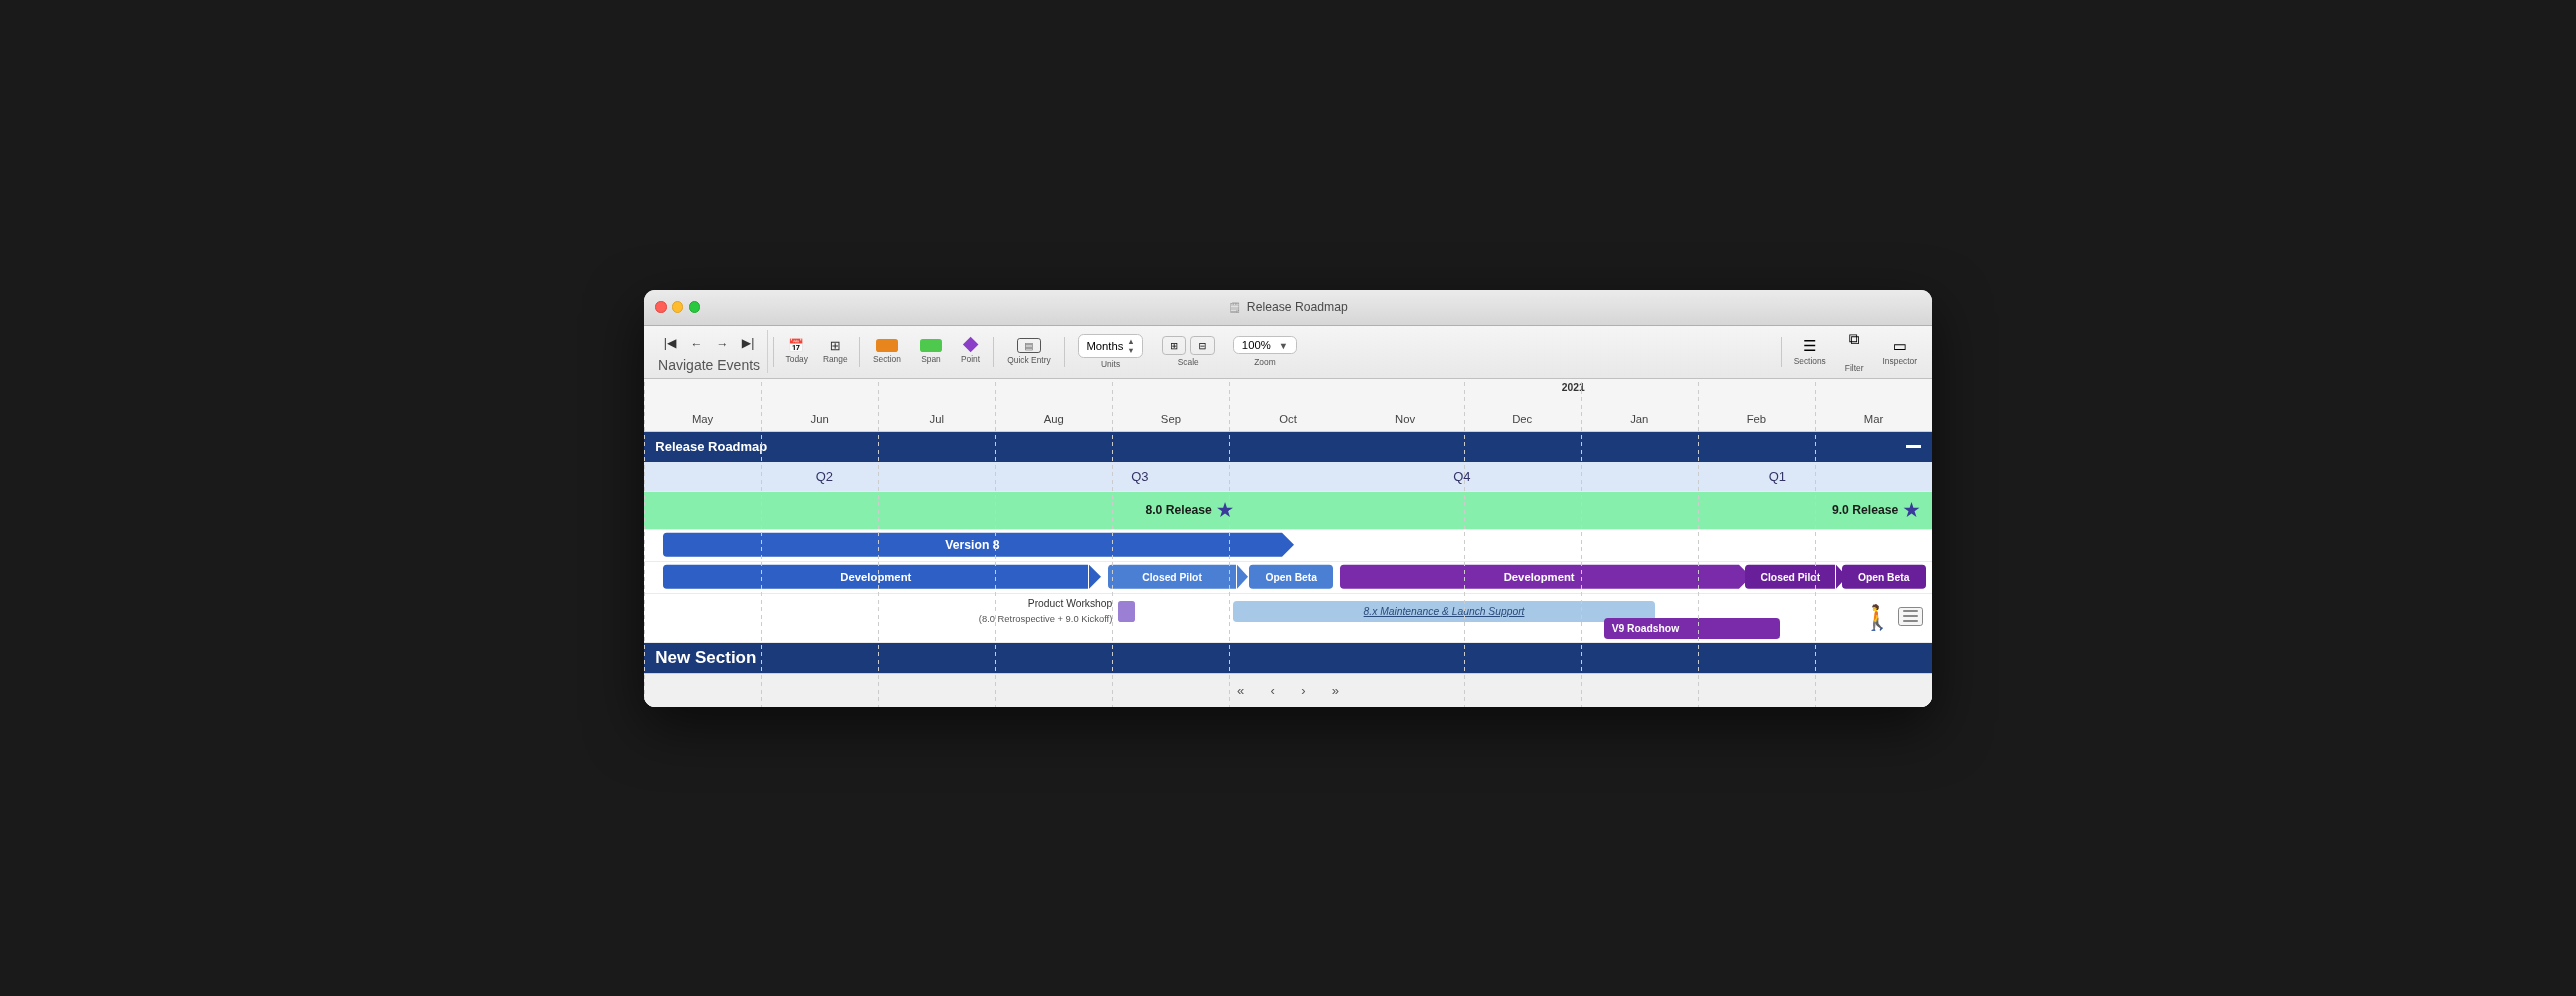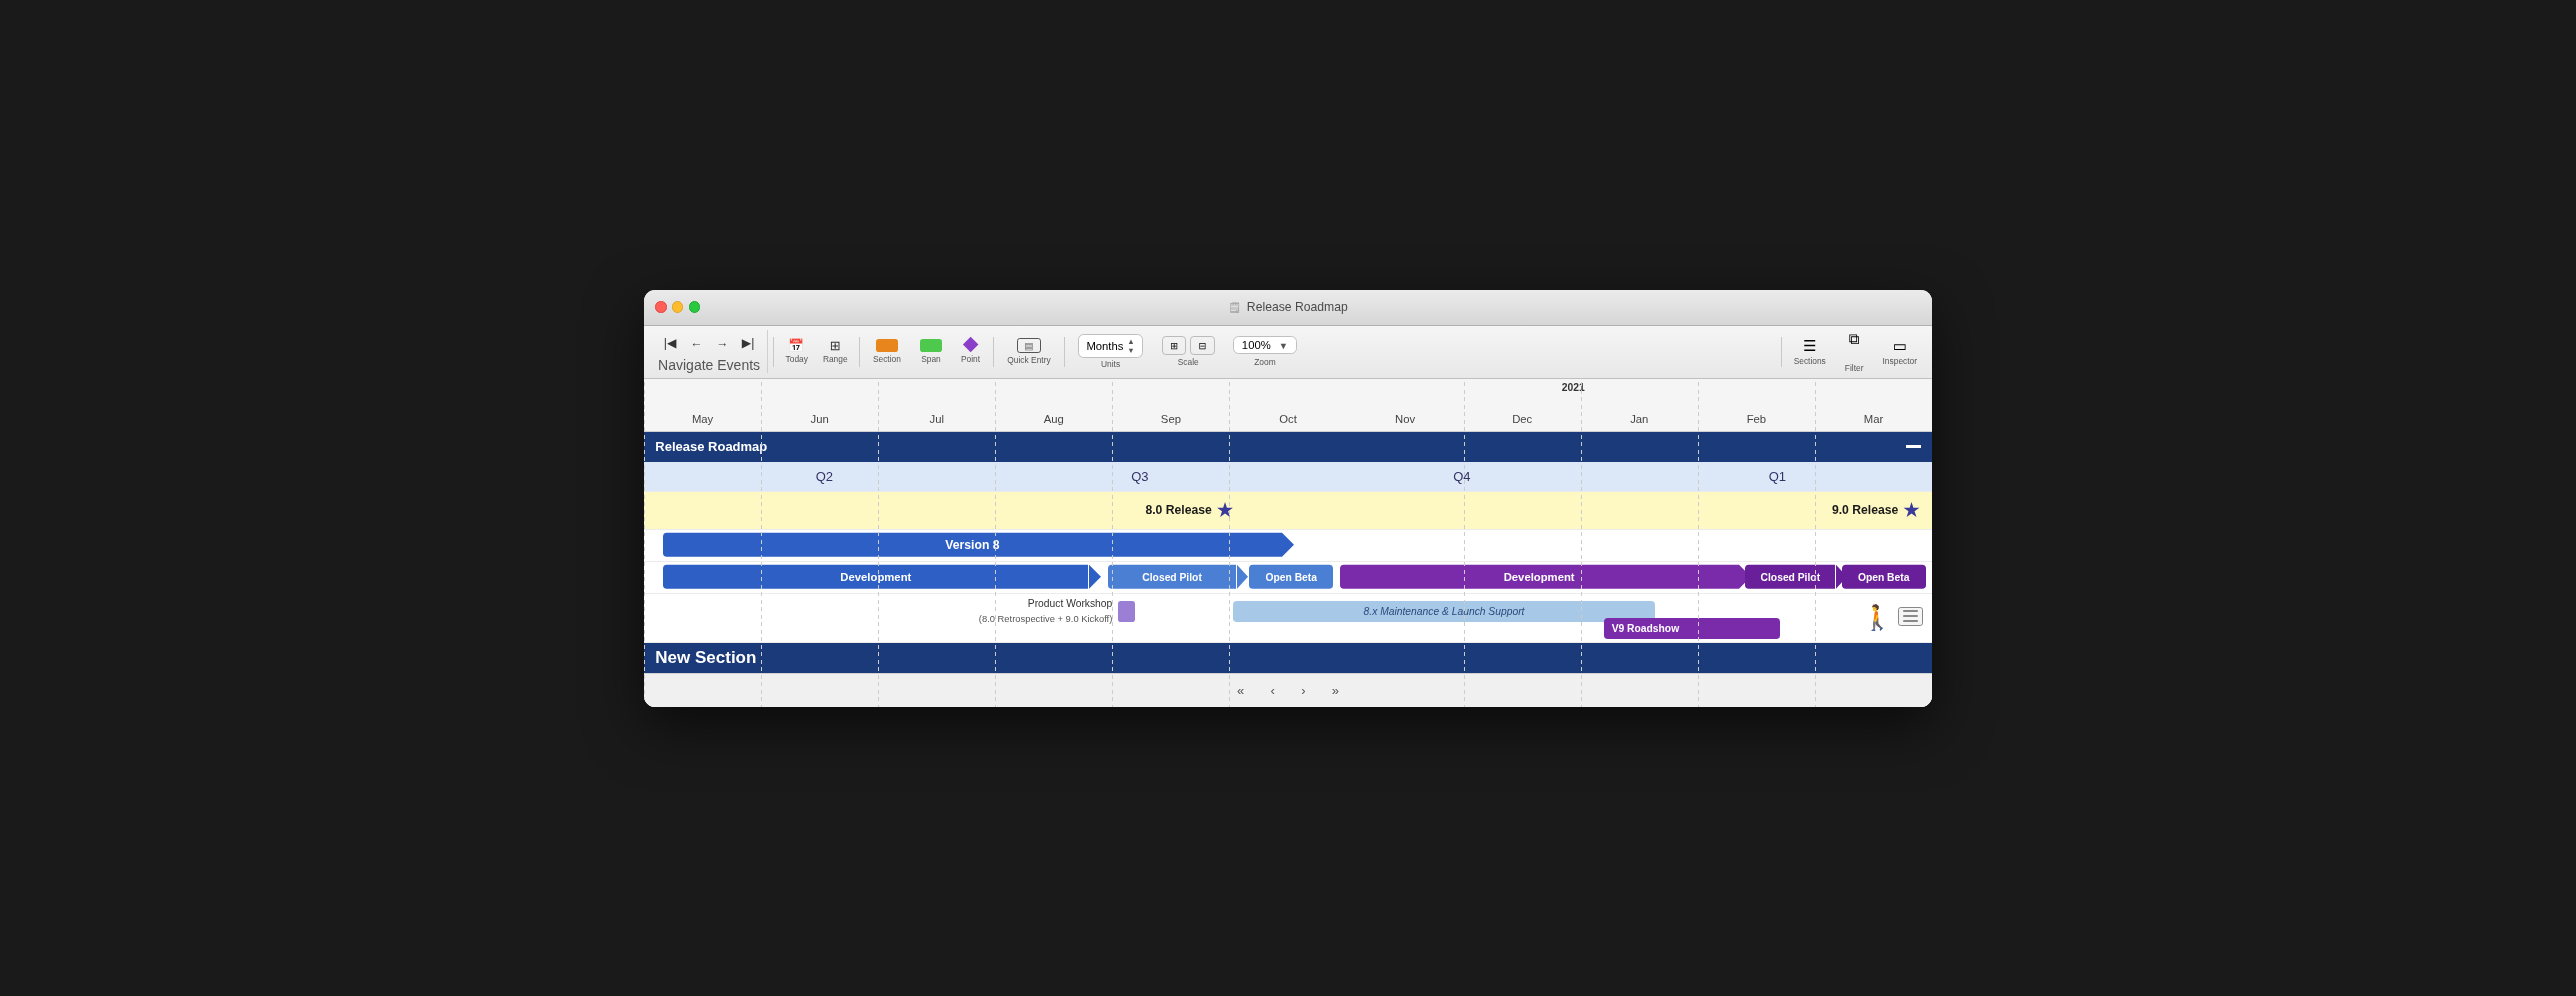--- a/index.html
+++ b/index.html
@@ -261,21 +261,21 @@
       border-bottom: 0.9px solid #ebebeb;
       display: flex;
       align-items: center;
     }
     .gantt-row.quarters {
       background: #dce8f8;
       height: 30px;
     }
     .gantt-row.milestones {
       height: 38px;
-      background: #fef9c3;
+      background: #86efac;
     }
     .gantt-row.bars-v8 {
       height: 34px;
       background: white;
     }
     .gantt-row.bars-dev {
       height: 34px;
       background: white;
     }
     .gantt-row.misc {
@@ -550,21 +550,21 @@
       <div class="gantt-row misc" style="height:49px;position:relative;">
 
         <div style="position:absolute;left:calc(100%/11*3.5 - 75px);top:3.8px;text-align:right;font-size:10.3px;color:#333;line-height:1.4;">
           <div>Product Workshop</div>
           <div style="font-size:9.4px;color:#555;">(8.0 Retrospective + 9.0 Kickoff)</div>
         </div>
 
         <div style="position:absolute;left:calc(100%/11*4.05);top:7.5px;width:17px;height:20.7px;background:#9b7fd4;border-radius:2.8px;"></div>
 
         <div style="position:absolute;left:calc(100%/11*5 + 3.8px);width:calc(100%/11*3.6);top:7.5px;height:20.7px;background:#a8c8e8;border-radius:3.8px;display:flex;align-items:center;justify-content:center;">
-          <span style="font-size:10.3px;font-style:italic;color:#2a4a7a;font-weight:400;">8.x Maintenance &amp; Launch Support</span>
+          <span style="font-size:10.3px;font-style:italic;color:#2a4a7a;font-weight:400;text-decoration:underline;">8.x Maintenance &amp; Launch Support</span>
         </div>
 
         <div style="position:absolute;left:calc(100%/11*8.2);width:calc(100%/11*1.5);top:24.4px;height:20.7px;background:#7a2baa;border-radius:3.8px;display:flex;align-items:center;padding-left:7.5px;">
           <span style="font-size:10.3px;font-weight:600;color:white;">V9 Roadshow</span>
         </div>
 
         <div style="position:absolute;right:39px;top:9.4px;font-size:24.4px;color:#1a1a1a;">🚶</div>
 
         <div style="position:absolute;right:9.4px;top:13px;width:24.4px;height:19px;border:1.9px solid #888;border-radius:2.8px;background:#f5f5f5;display:flex;flex-direction:column;justify-content:center;gap:2.8px;padding:1.9px 3.8px;">
           <div style="height:1.9px;background:#888;border-radius:0.9px;"></div>

